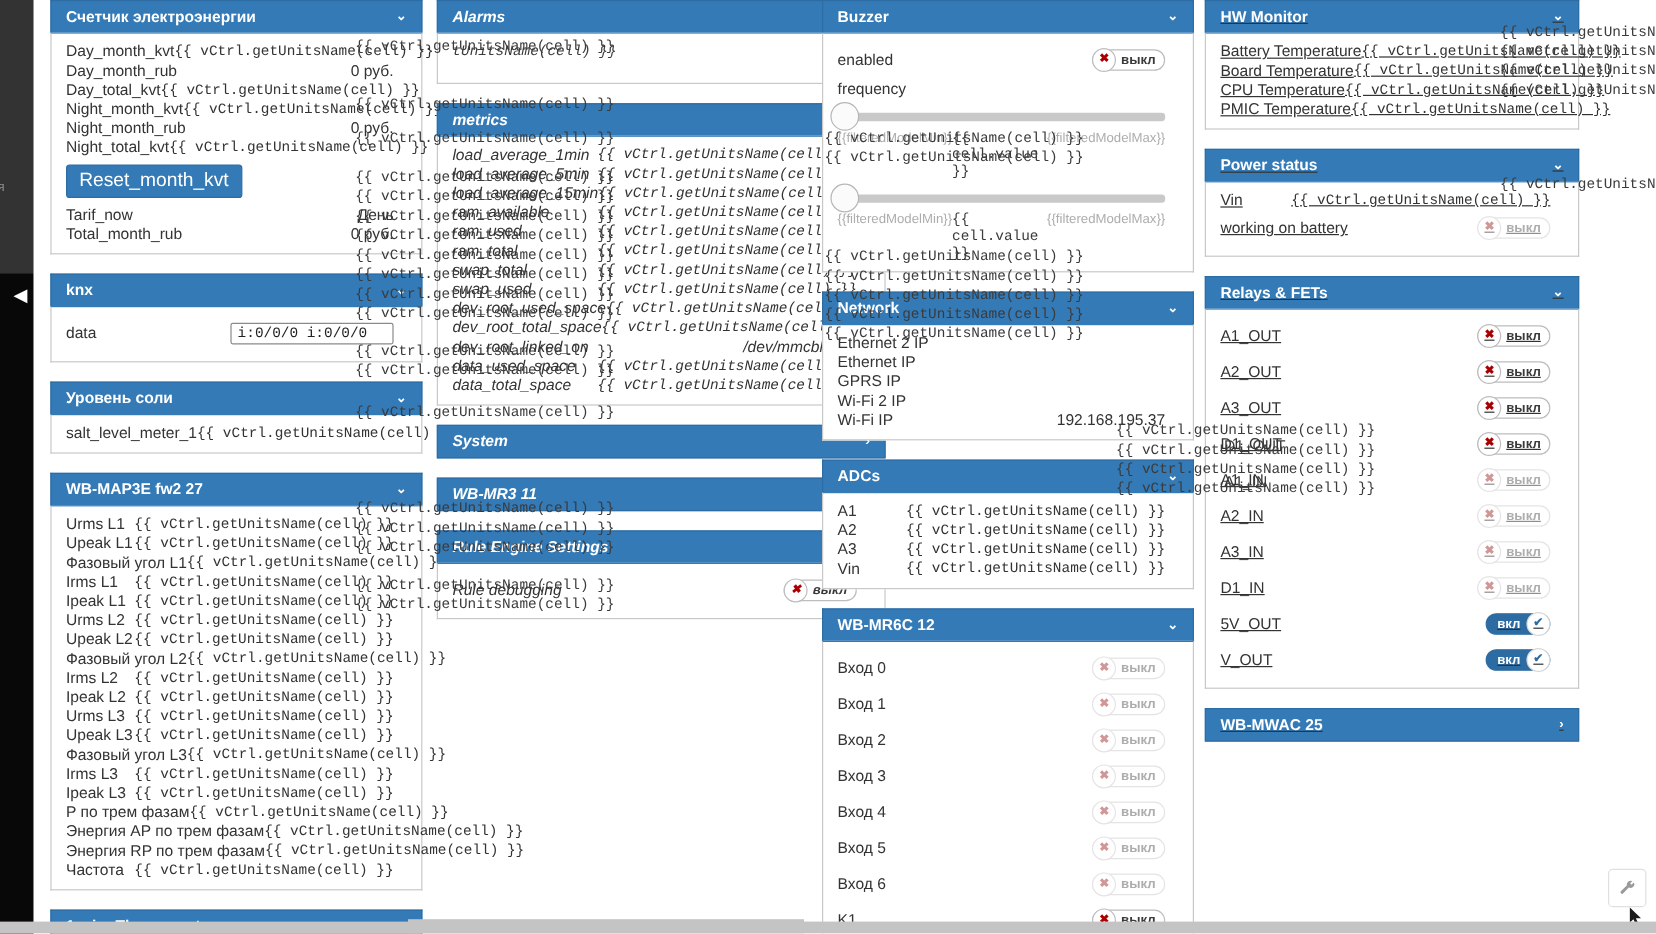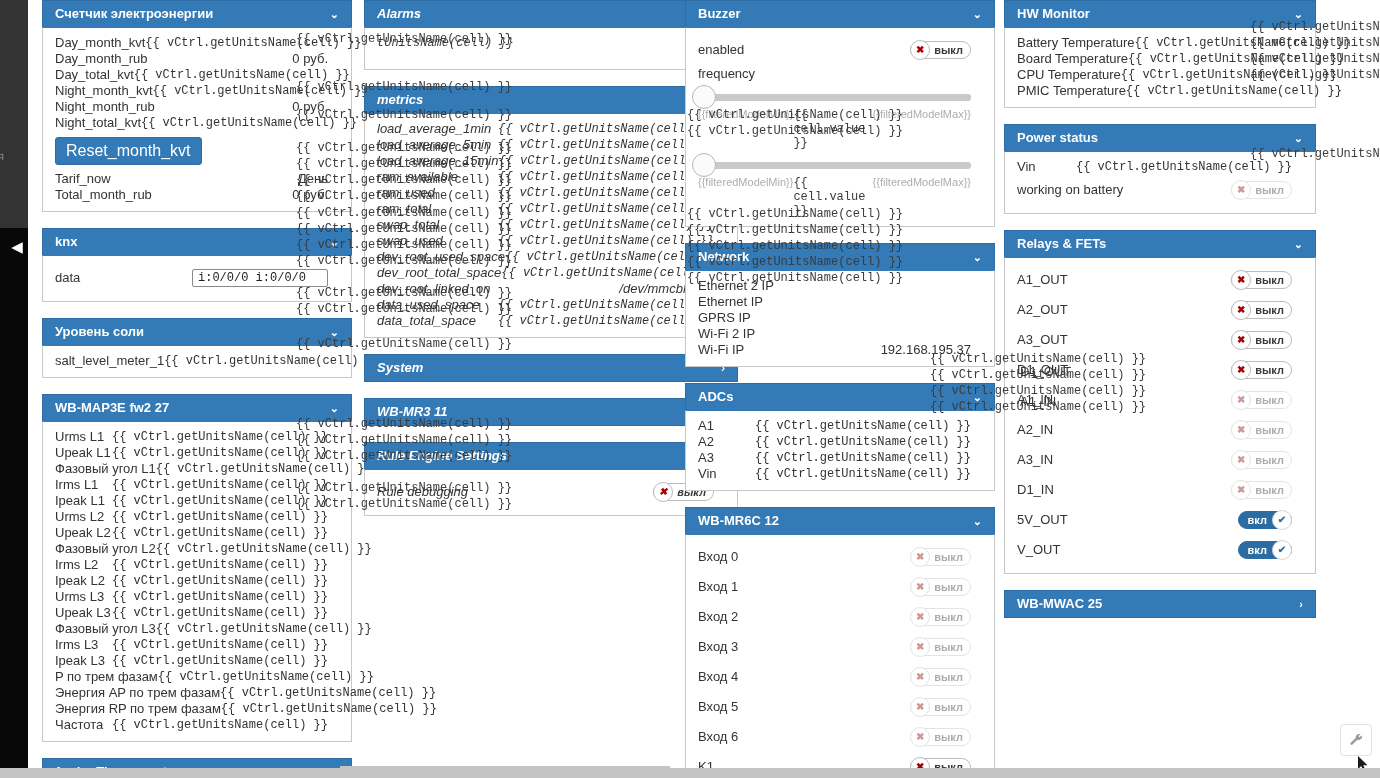--- a/index.html
+++ b/index.html
@@ -24,21 +24,21 @@
     color:#ffffff;font-size:15px;line-height:30px;text-align:center;
   }
   .rail-edge{position:absolute;left:28px;top:0;width:6px;height:778px;background:#ffffff;}
 
   
   .board{position:absolute;left:34px;top:0;width:1346px;height:778px;}
   .col{position:absolute;top:0;}
   .col1{left:8px;width:310px;}
   .col2{left:330px;width:374px;font-style:italic;}
   .col3{left:651px;width:310px;}
-  .col4{left:970px;width:312px;}
+  .col4{left:970px;width:312px;text-decoration:underline;}
 
   
   .panel{margin-bottom:16px;background:#fff;}
   .panel-head{
     background:#337ab7;color:#fff;
     height:26px;line-height:26px;
     padding:0 12px;font-size:13px;font-weight:bold;
     border:1px solid #2e6da4;border-bottom:none;
     display:flex;align-items:center;justify-content:space-between;
     position:relative;

